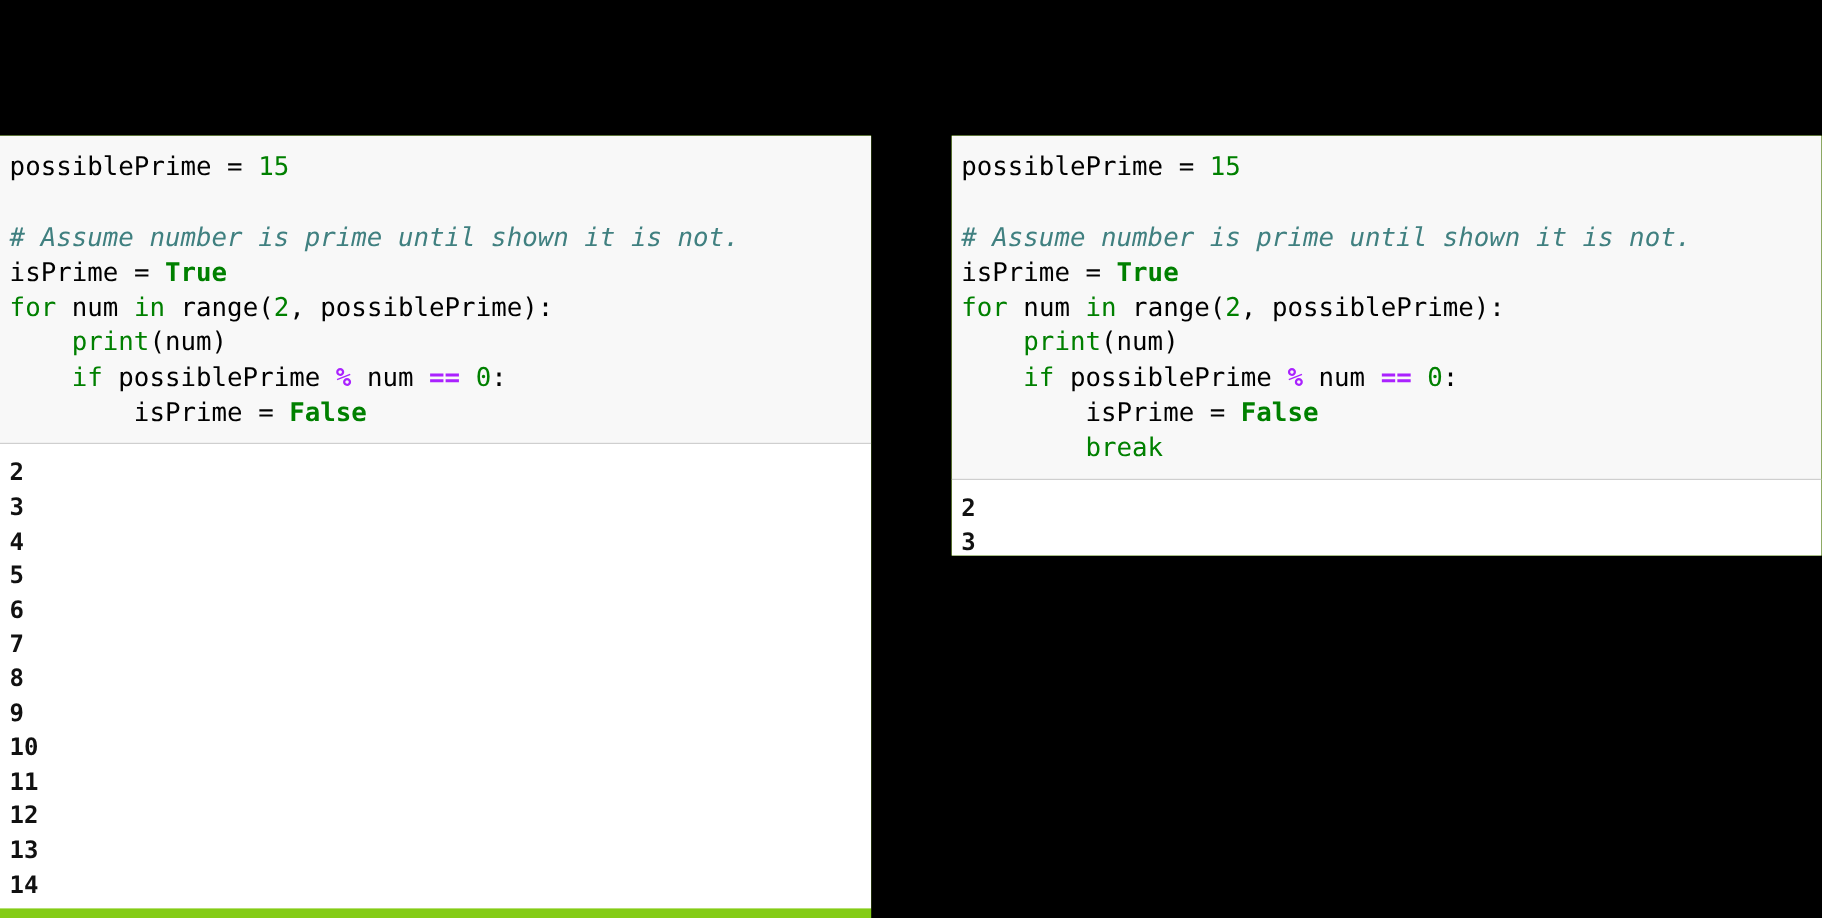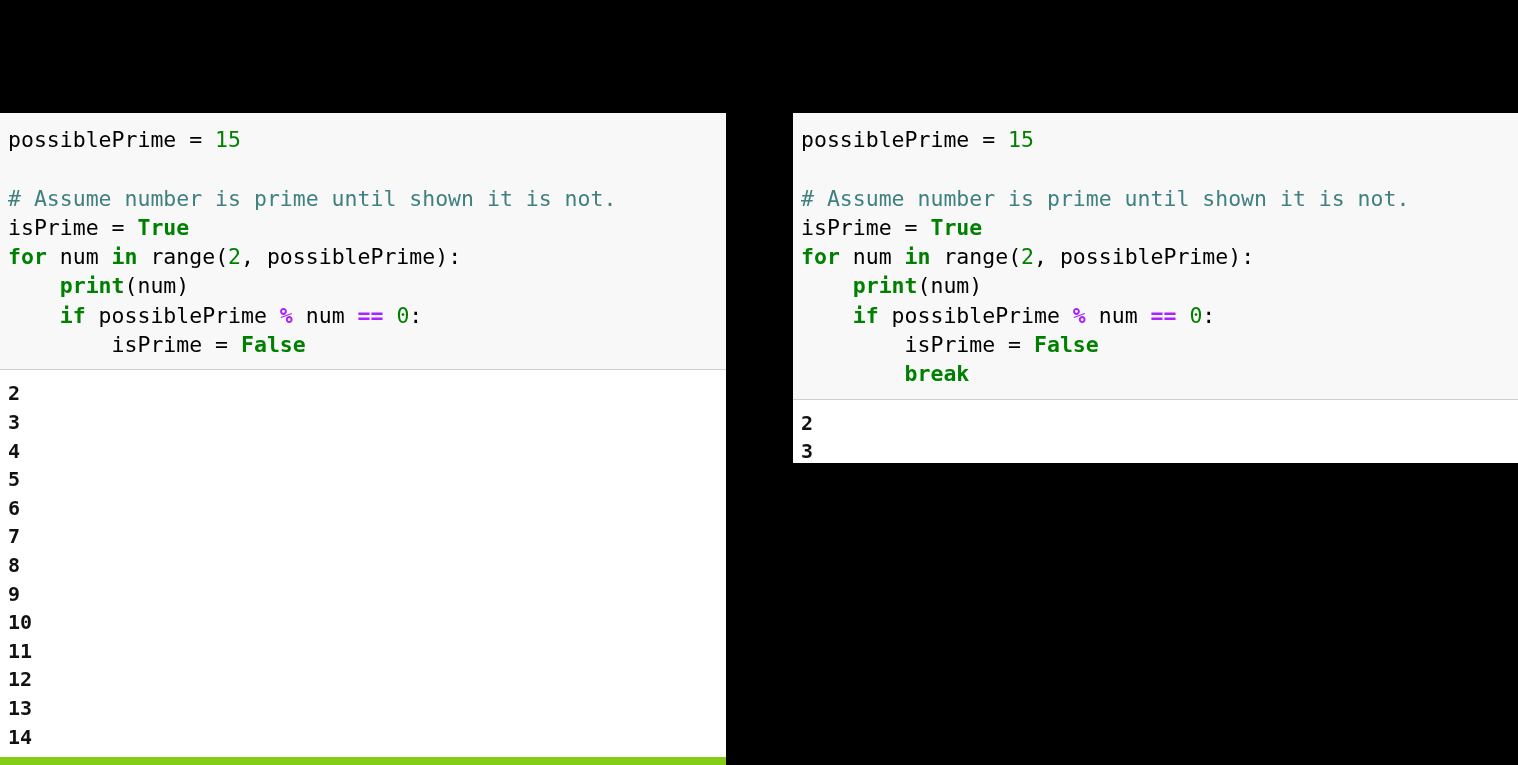--- a/index.html
+++ b/index.html
@@ -69,26 +69,26 @@
     font-size: 20px;
     line-height: 28.6px;
     color: #111111;
     font-weight: bold;
     white-space: pre;
     height: 28.6px;
   }
 
   
   .t-plain   { color: #000000; }
-  .t-kw      { color: #008000; font-weight: bold; }      
-  .t-fn      { color: #008000; font-weight: bold; }      
+  .t-kw      { color: #008000; font-weight: normal; }      
+  .t-fn      { color: #008000; font-weight: normal; }      
   .t-num     { color: #008000; }                          
   .t-bool    { color: #008000; font-weight: bold; }                          
   .t-op      { color: #aa22ff; font-weight: bold; }       
-  .t-comment { color: #408080; }
+  .t-comment { color: #408080; font-style: italic; }
 </style>
 </head>
 <body>
 
 <div class="panel" id="panel-left">
   <div class="code-area"><div class="code-line"><span class="t-plain">possiblePrime </span><span class="t-plain">= </span><span class="t-num">15</span></div><div class="code-line">&nbsp;</div><div class="code-line"><span class="t-comment"># Assume number is prime until shown it is not.</span></div><div class="code-line"><span class="t-plain">isPrime </span><span class="t-plain">= </span><span class="t-bool">True</span></div><div class="code-line"><span class="t-kw">for</span><span class="t-plain"> num </span><span class="t-kw">in</span><span class="t-plain"> range(</span><span class="t-num">2</span><span class="t-plain">, possiblePrime):</span></div><div class="code-line"><span class="t-plain">    </span><span class="t-fn">print</span><span class="t-plain">(num)</span></div><div class="code-line"><span class="t-plain">    </span><span class="t-kw">if</span><span class="t-plain"> possiblePrime </span><span class="t-op">%</span><span class="t-plain"> num </span><span class="t-op">==</span><span class="t-plain"> </span><span class="t-num">0</span><span class="t-plain">:</span></div><div class="code-line"><span class="t-plain">        isPrime </span><span class="t-plain">= </span><span class="t-bool">False</span></div></div>
   <div class="out-area"><div class="out-line">2</div><div class="out-line">3</div><div class="out-line">4</div><div class="out-line">5</div><div class="out-line">6</div><div class="out-line">7</div><div class="out-line">8</div><div class="out-line">9</div><div class="out-line">10</div><div class="out-line">11</div><div class="out-line">12</div><div class="out-line">13</div><div class="out-line">14</div></div>
 </div>
 
 <div class="panel" id="panel-right">

